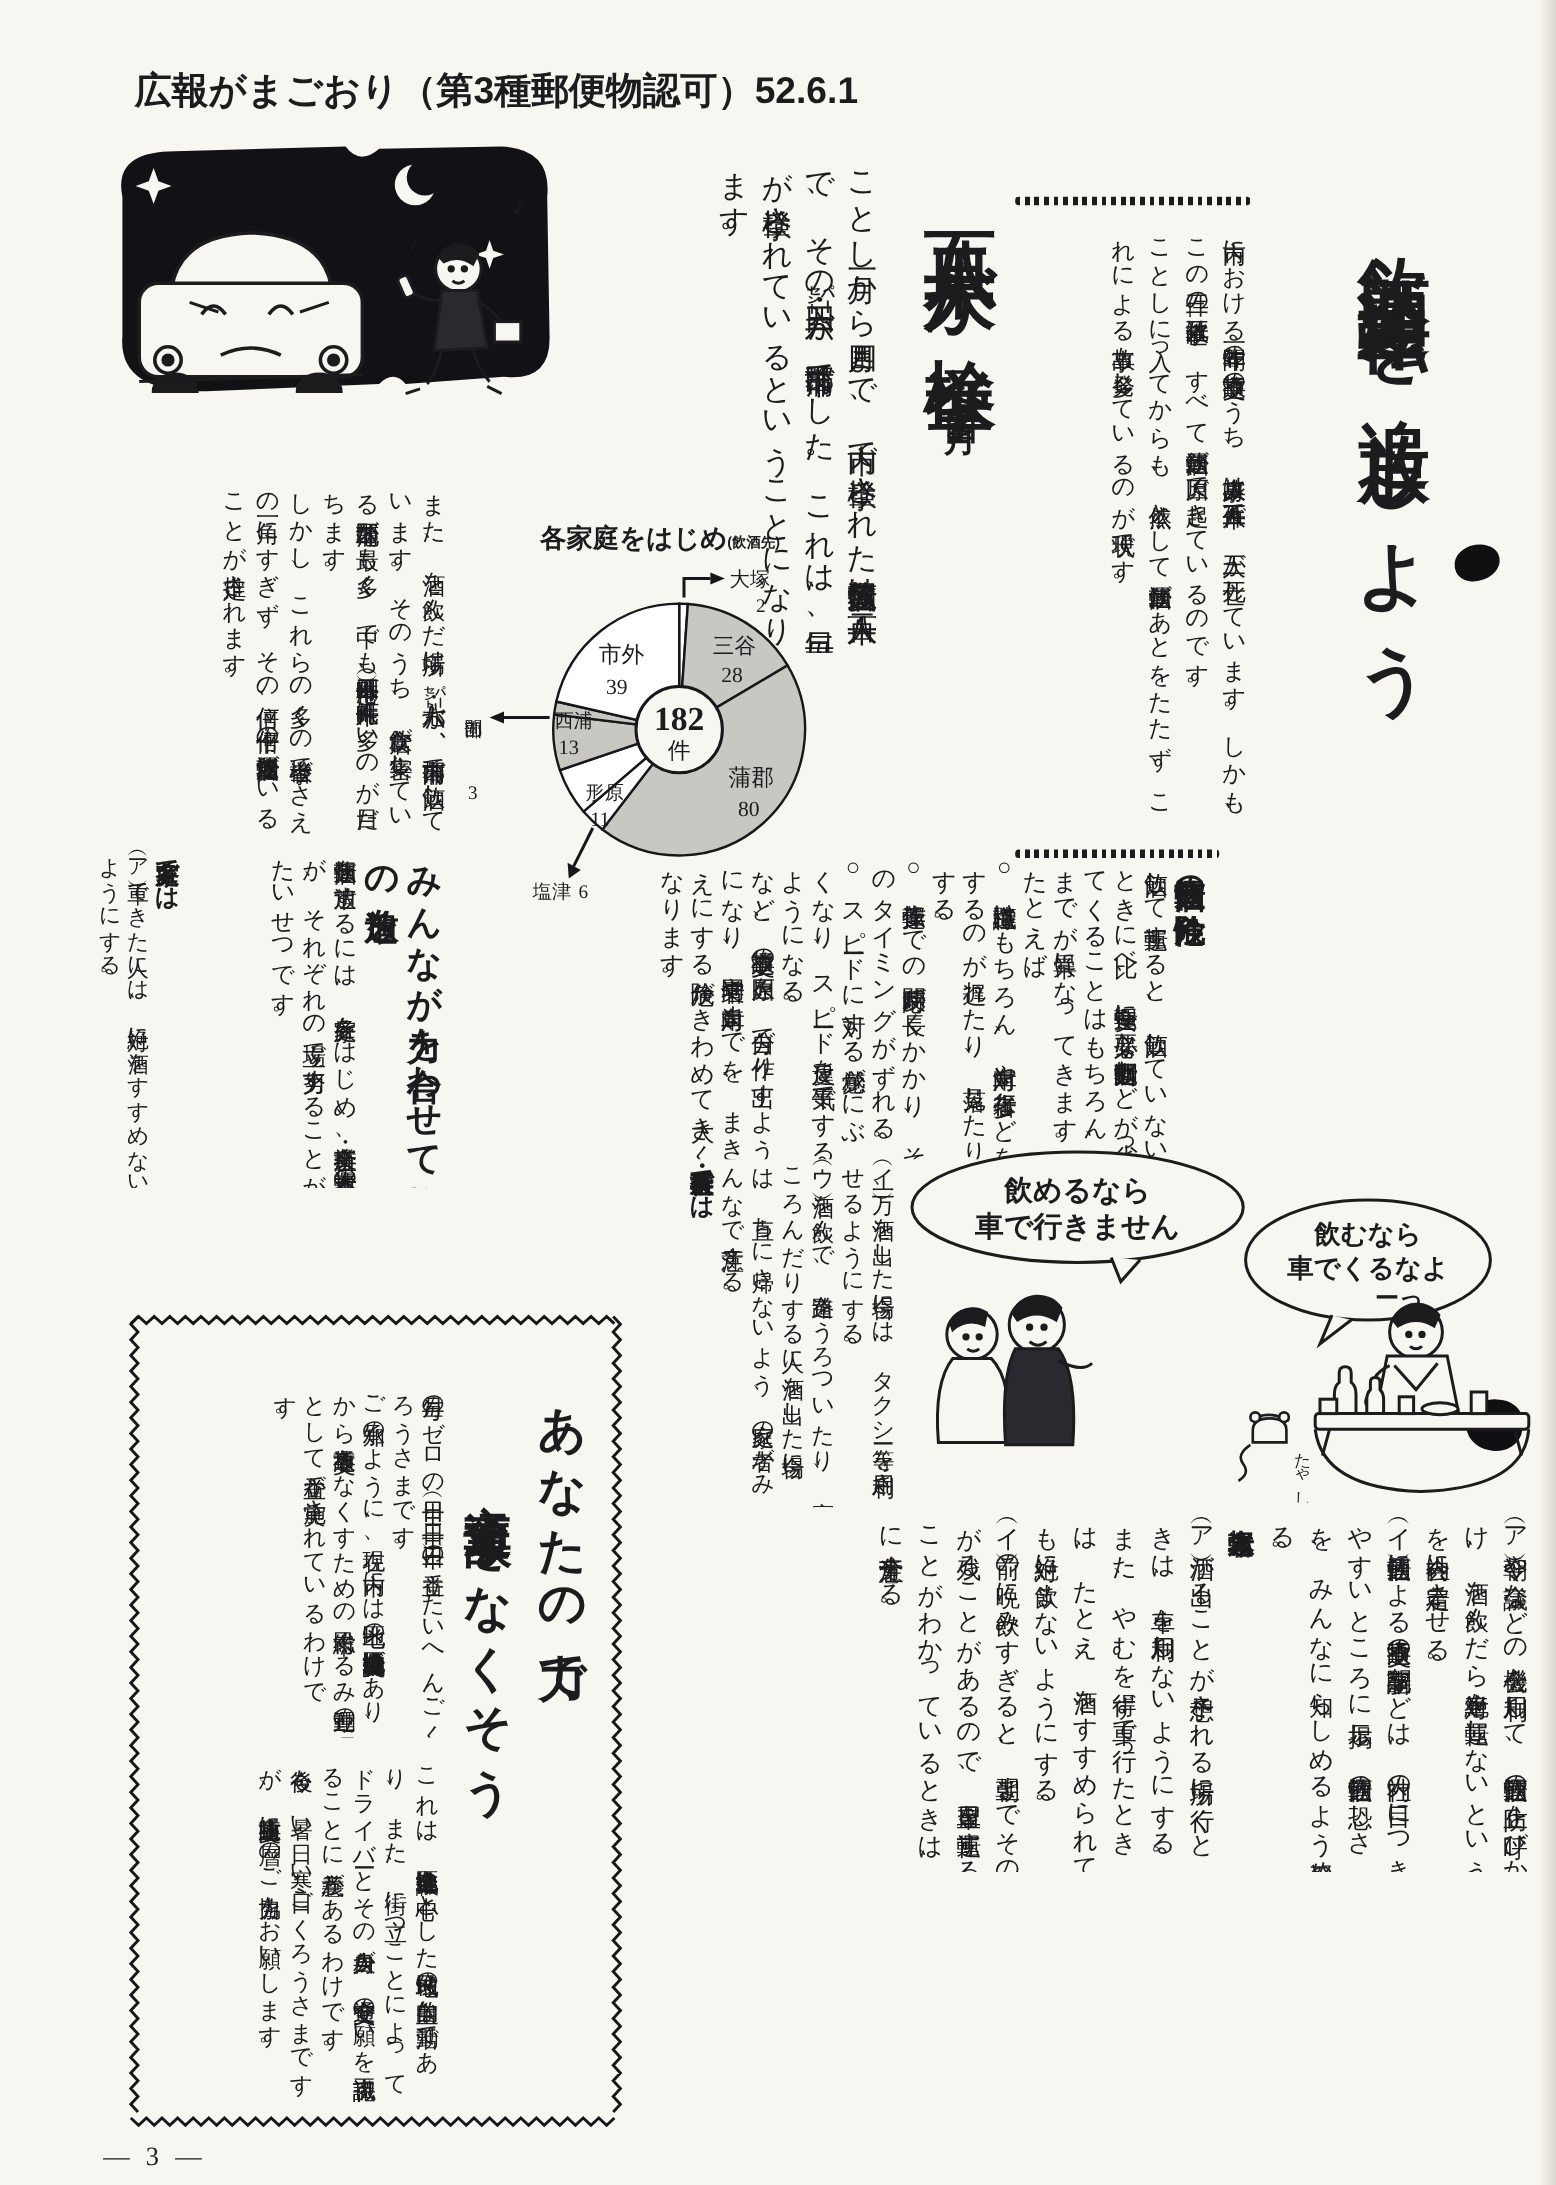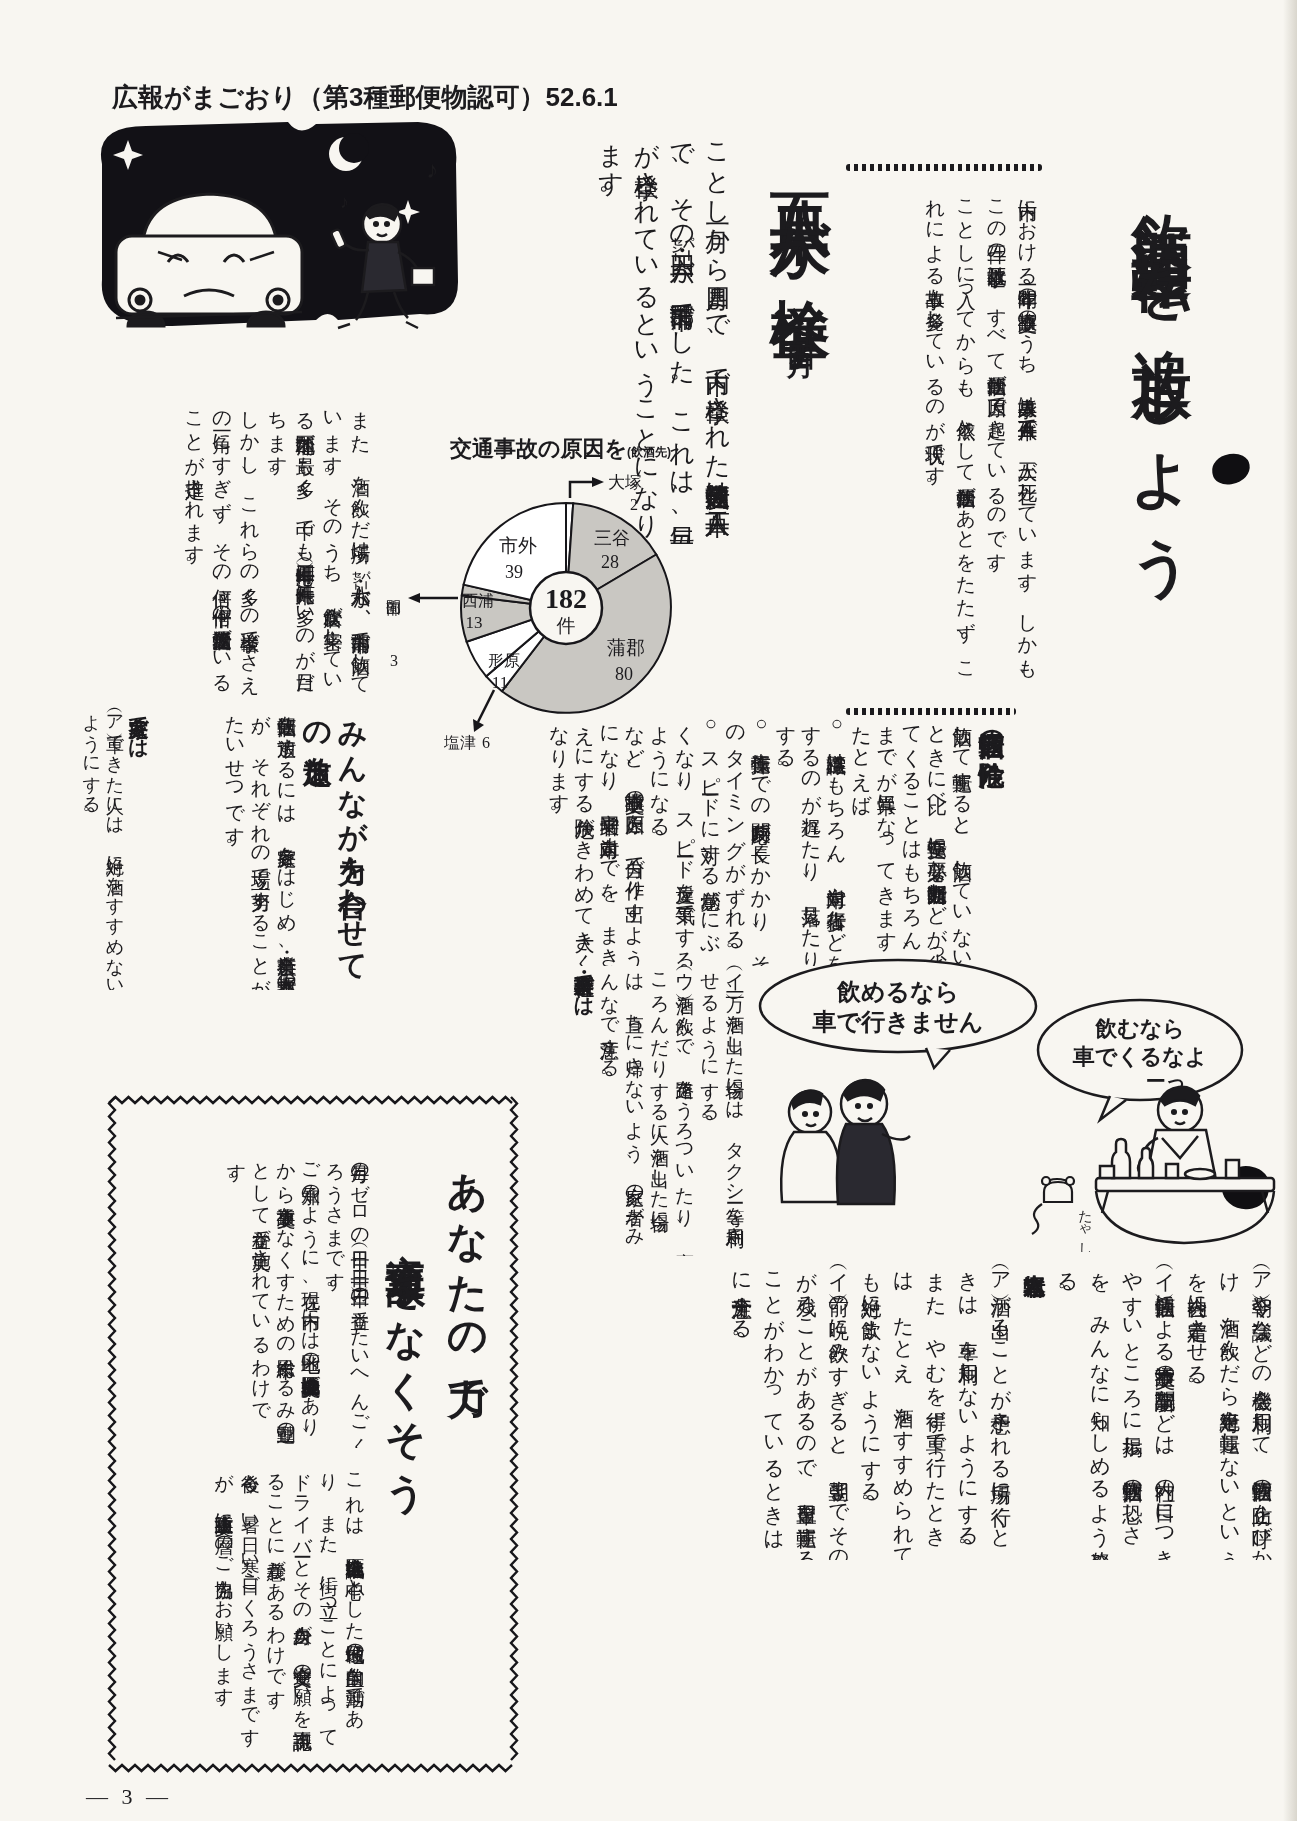--- a/index.html
+++ b/index.html
@@ -7,21 +7,21 @@
         font-family:"Liberation Serif",serif;color:#1c1b1e;}
   .page::after{content:"";position:absolute;top:0;right:0;width:14px;height:100%;
         background:linear-gradient(to left,#d9d6cd,rgba(217,214,205,0));pointer-events:none;}
   .v{writing-mode:vertical-rl;text-orientation:mixed;position:absolute;overflow:hidden;}
   .v p{margin:0;}
   .goth,p.hd{font-family:"Liberation Sans",sans-serif;font-weight:700;}
   .abs{position:absolute;}
   svg text{font-family:"Liberation Sans",sans-serif;fill:#1c1b1e;}
   svg .ser{font-family:"Liberation Serif",serif;}
 
-  #header{left:112px;top:80px;font-size:26px;}
+  #header{left:112px;top:55px;font-size:31px;}
   #headline-main{left:1072px;top:166px;width:120px;height:745px;font-size:61px;
         letter-spacing:13px;line-height:1.0;font-weight:800;}
   #rule-top,#rule-bottom{height:7px;
         background:repeating-linear-gradient(90deg,#1c1b1e 0 4px,transparent 4px 8px);
         border-radius:3px;}
   #rule-top{left:846px;top:164px;width:196px;}
   #rule-bottom{left:846px;top:708px;width:170px;}
   #intro{left:846px;top:186px;width:196px;height:505px;font-size:19.5px;line-height:1.58;}
   #sub-headline{left:736px;top:146px;width:104px;height:760px;text-align:start;}
   #sub-headline .big{font-size:60px;font-weight:800;letter-spacing:6px;}
@@ -119,21 +119,21 @@
       <path d="M310,140 q14,6 20,18" fill="none"></path>
       <rect x="324" y="156" width="22" height="17" fill="#f8f6f1"></rect>
       <path d="M280,180 q-4,18 -12,28 M306,180 q6,18 14,26" fill="none"></path>
       <path d="M262,212 l-12,4 M318,210 l12,6" fill="none"></path>
     </g>
     <text x="338" y="66" font-size="24">♪</text>
     <text x="252" y="96" font-size="18">♪</text>
   </svg>
 
   <div class="abs goth" id="chart-title">
-    <span>交通事故の原因を</span><span class="note">(飲酒先)</span>
+    <span>各家庭をはじめ</span><span class="note">(飲酒先)</span>
   </div>
 
   <svg class="abs" id="pie-svg" style="left:378px;top:448px" width="350" height="330" viewBox="0 0 350 330">
     <g id="pie-slices">
         <path d="M188,160 L188.0,55.0 A105,105 0 0 1 195.2,55.3 Z" fill="#ffffff" stroke="#17161a" stroke-width="2"></path>
         <path d="M188,160 L195.2,55.3 A105,105 0 0 1 278.3,106.5 Z" fill="#c9c7c2" stroke="#17161a" stroke-width="2"></path>
         <path d="M188,160 L278.3,106.5 A105,105 0 0 1 124.0,243.2 Z" fill="#c9c7c2" stroke="#17161a" stroke-width="2"></path>
         <path d="M188,160 L124.0,243.2 A105,105 0 0 1 108.2,228.3 Z" fill="#ffffff" stroke="#17161a" stroke-width="2"></path>
         <path d="M188,160 L108.2,228.3 A105,105 0 0 1 88.6,193.8 Z" fill="#ffffff" stroke="#17161a" stroke-width="2"></path>
         <path d="M188,160 L88.6,193.8 A105,105 0 0 1 83.8,147.3 Z" fill="#c9c7c2" stroke="#17161a" stroke-width="2"></path>

